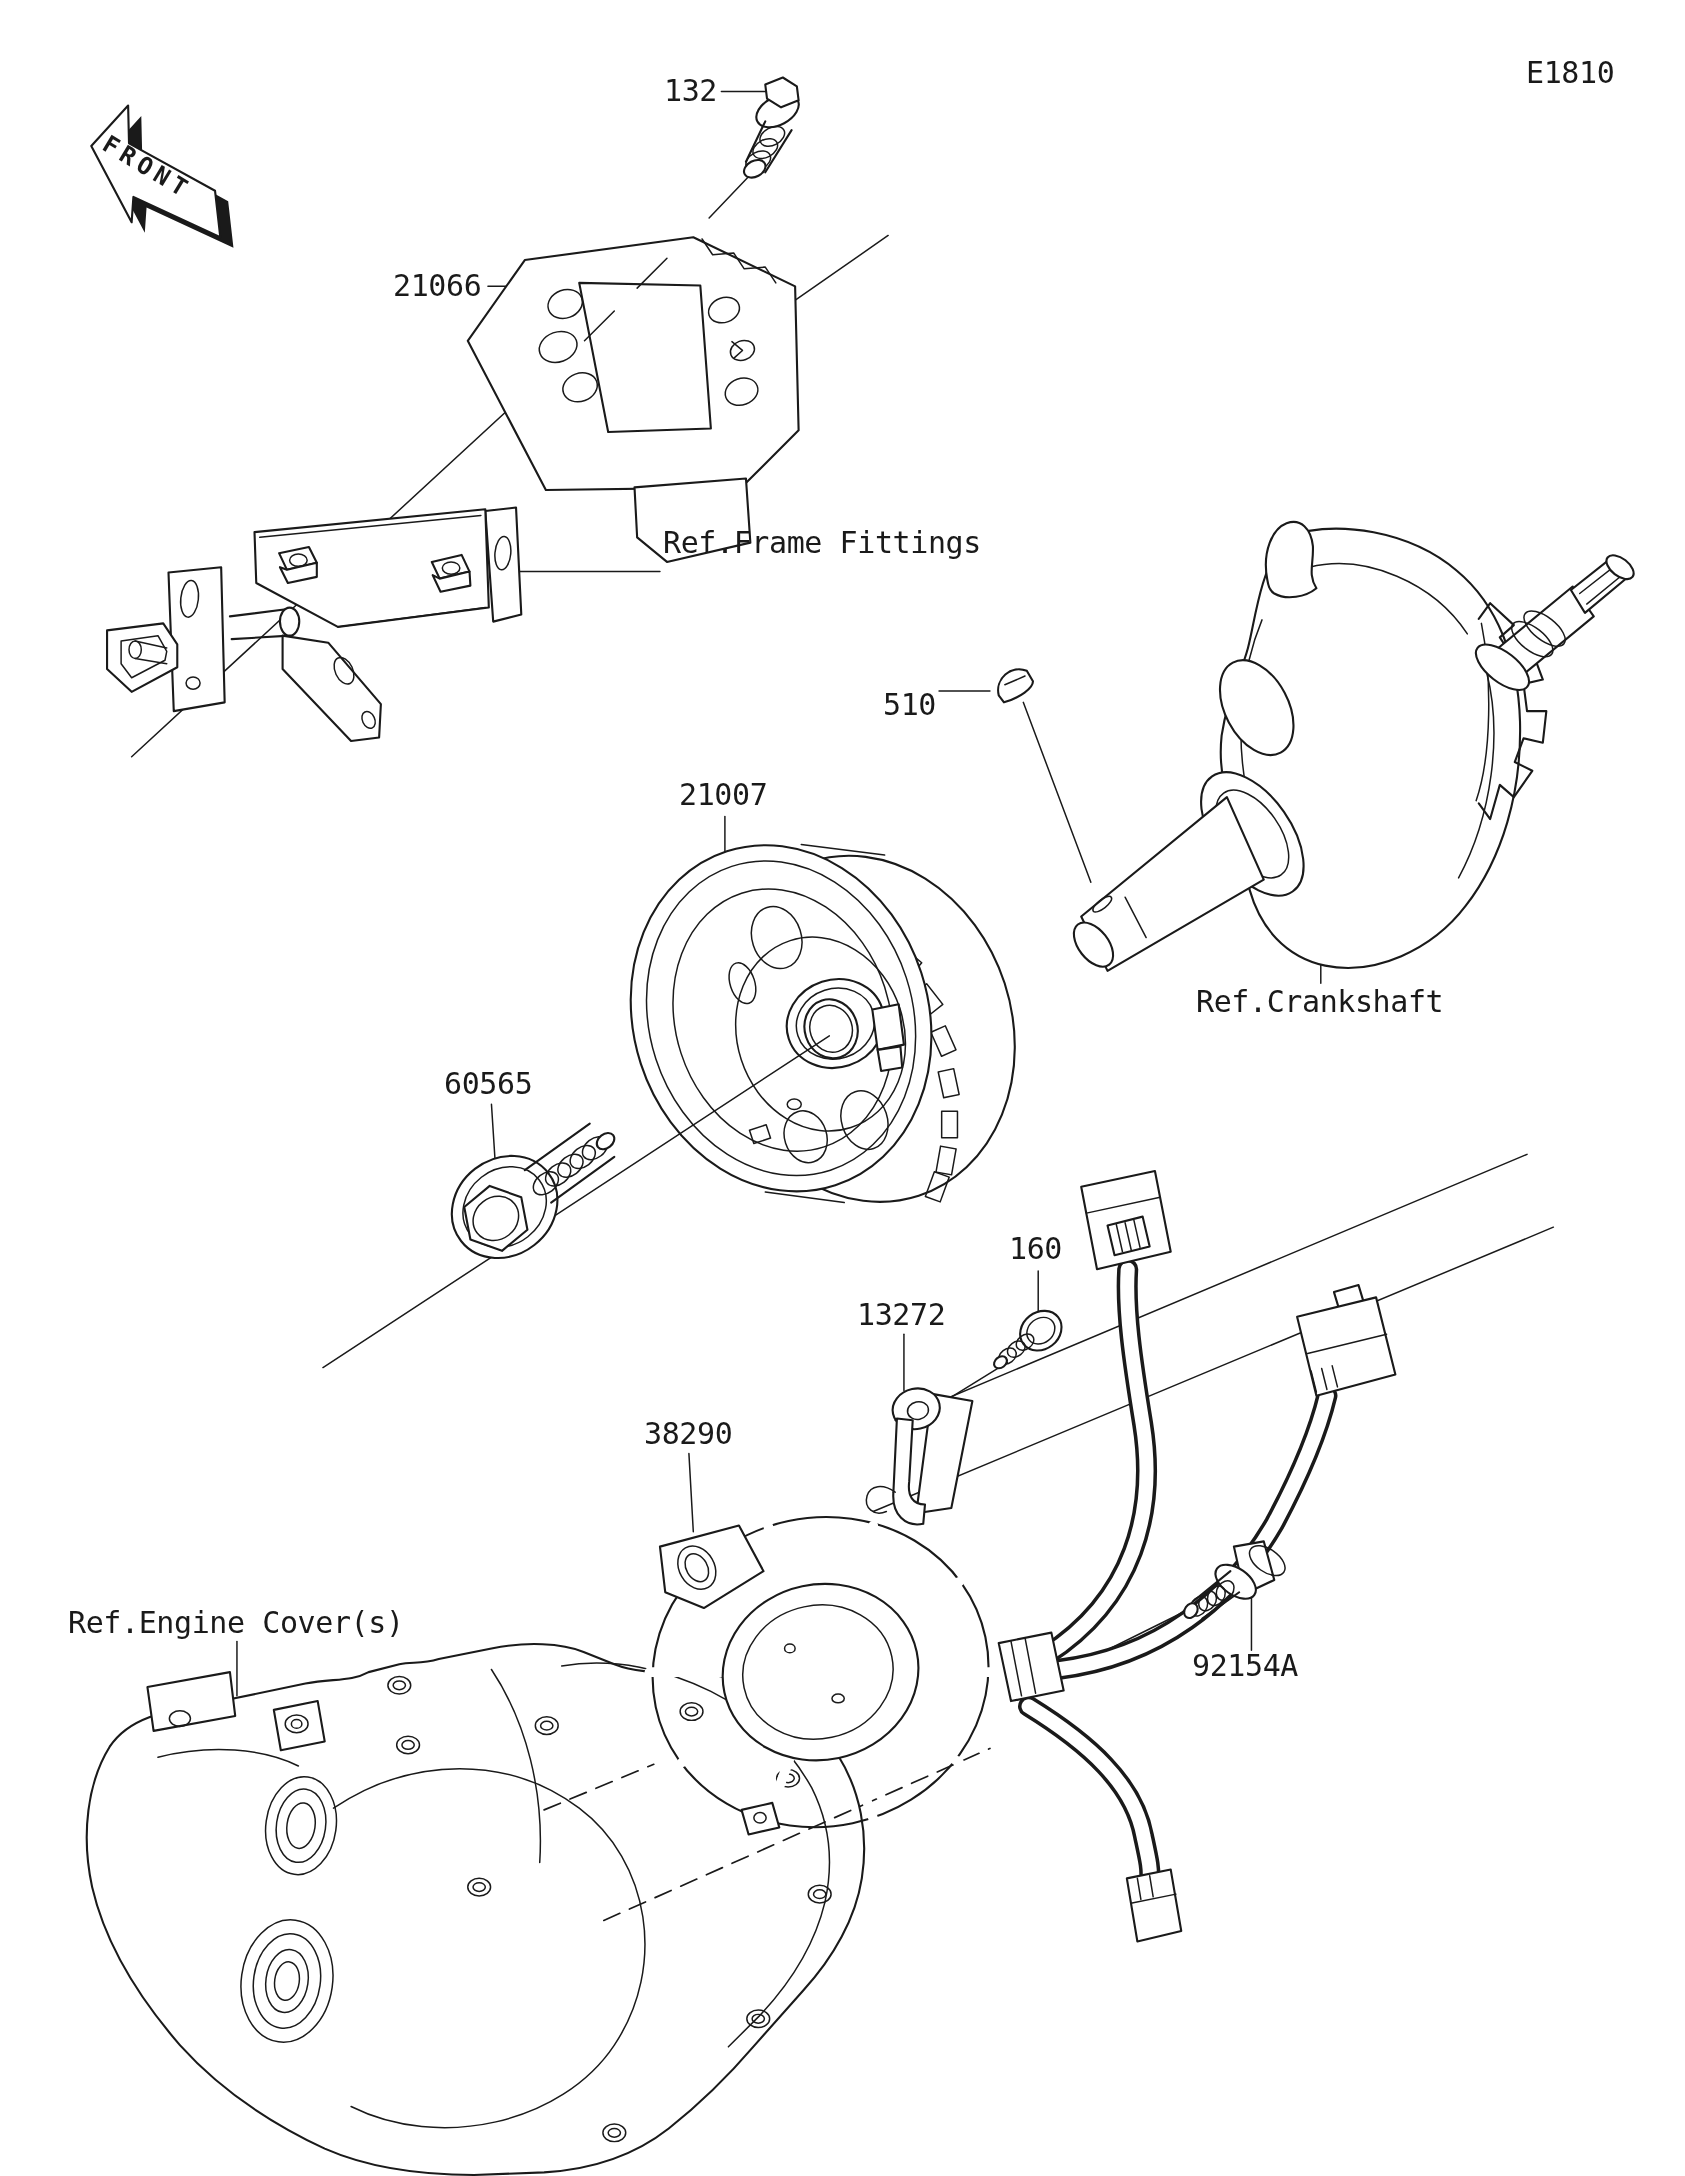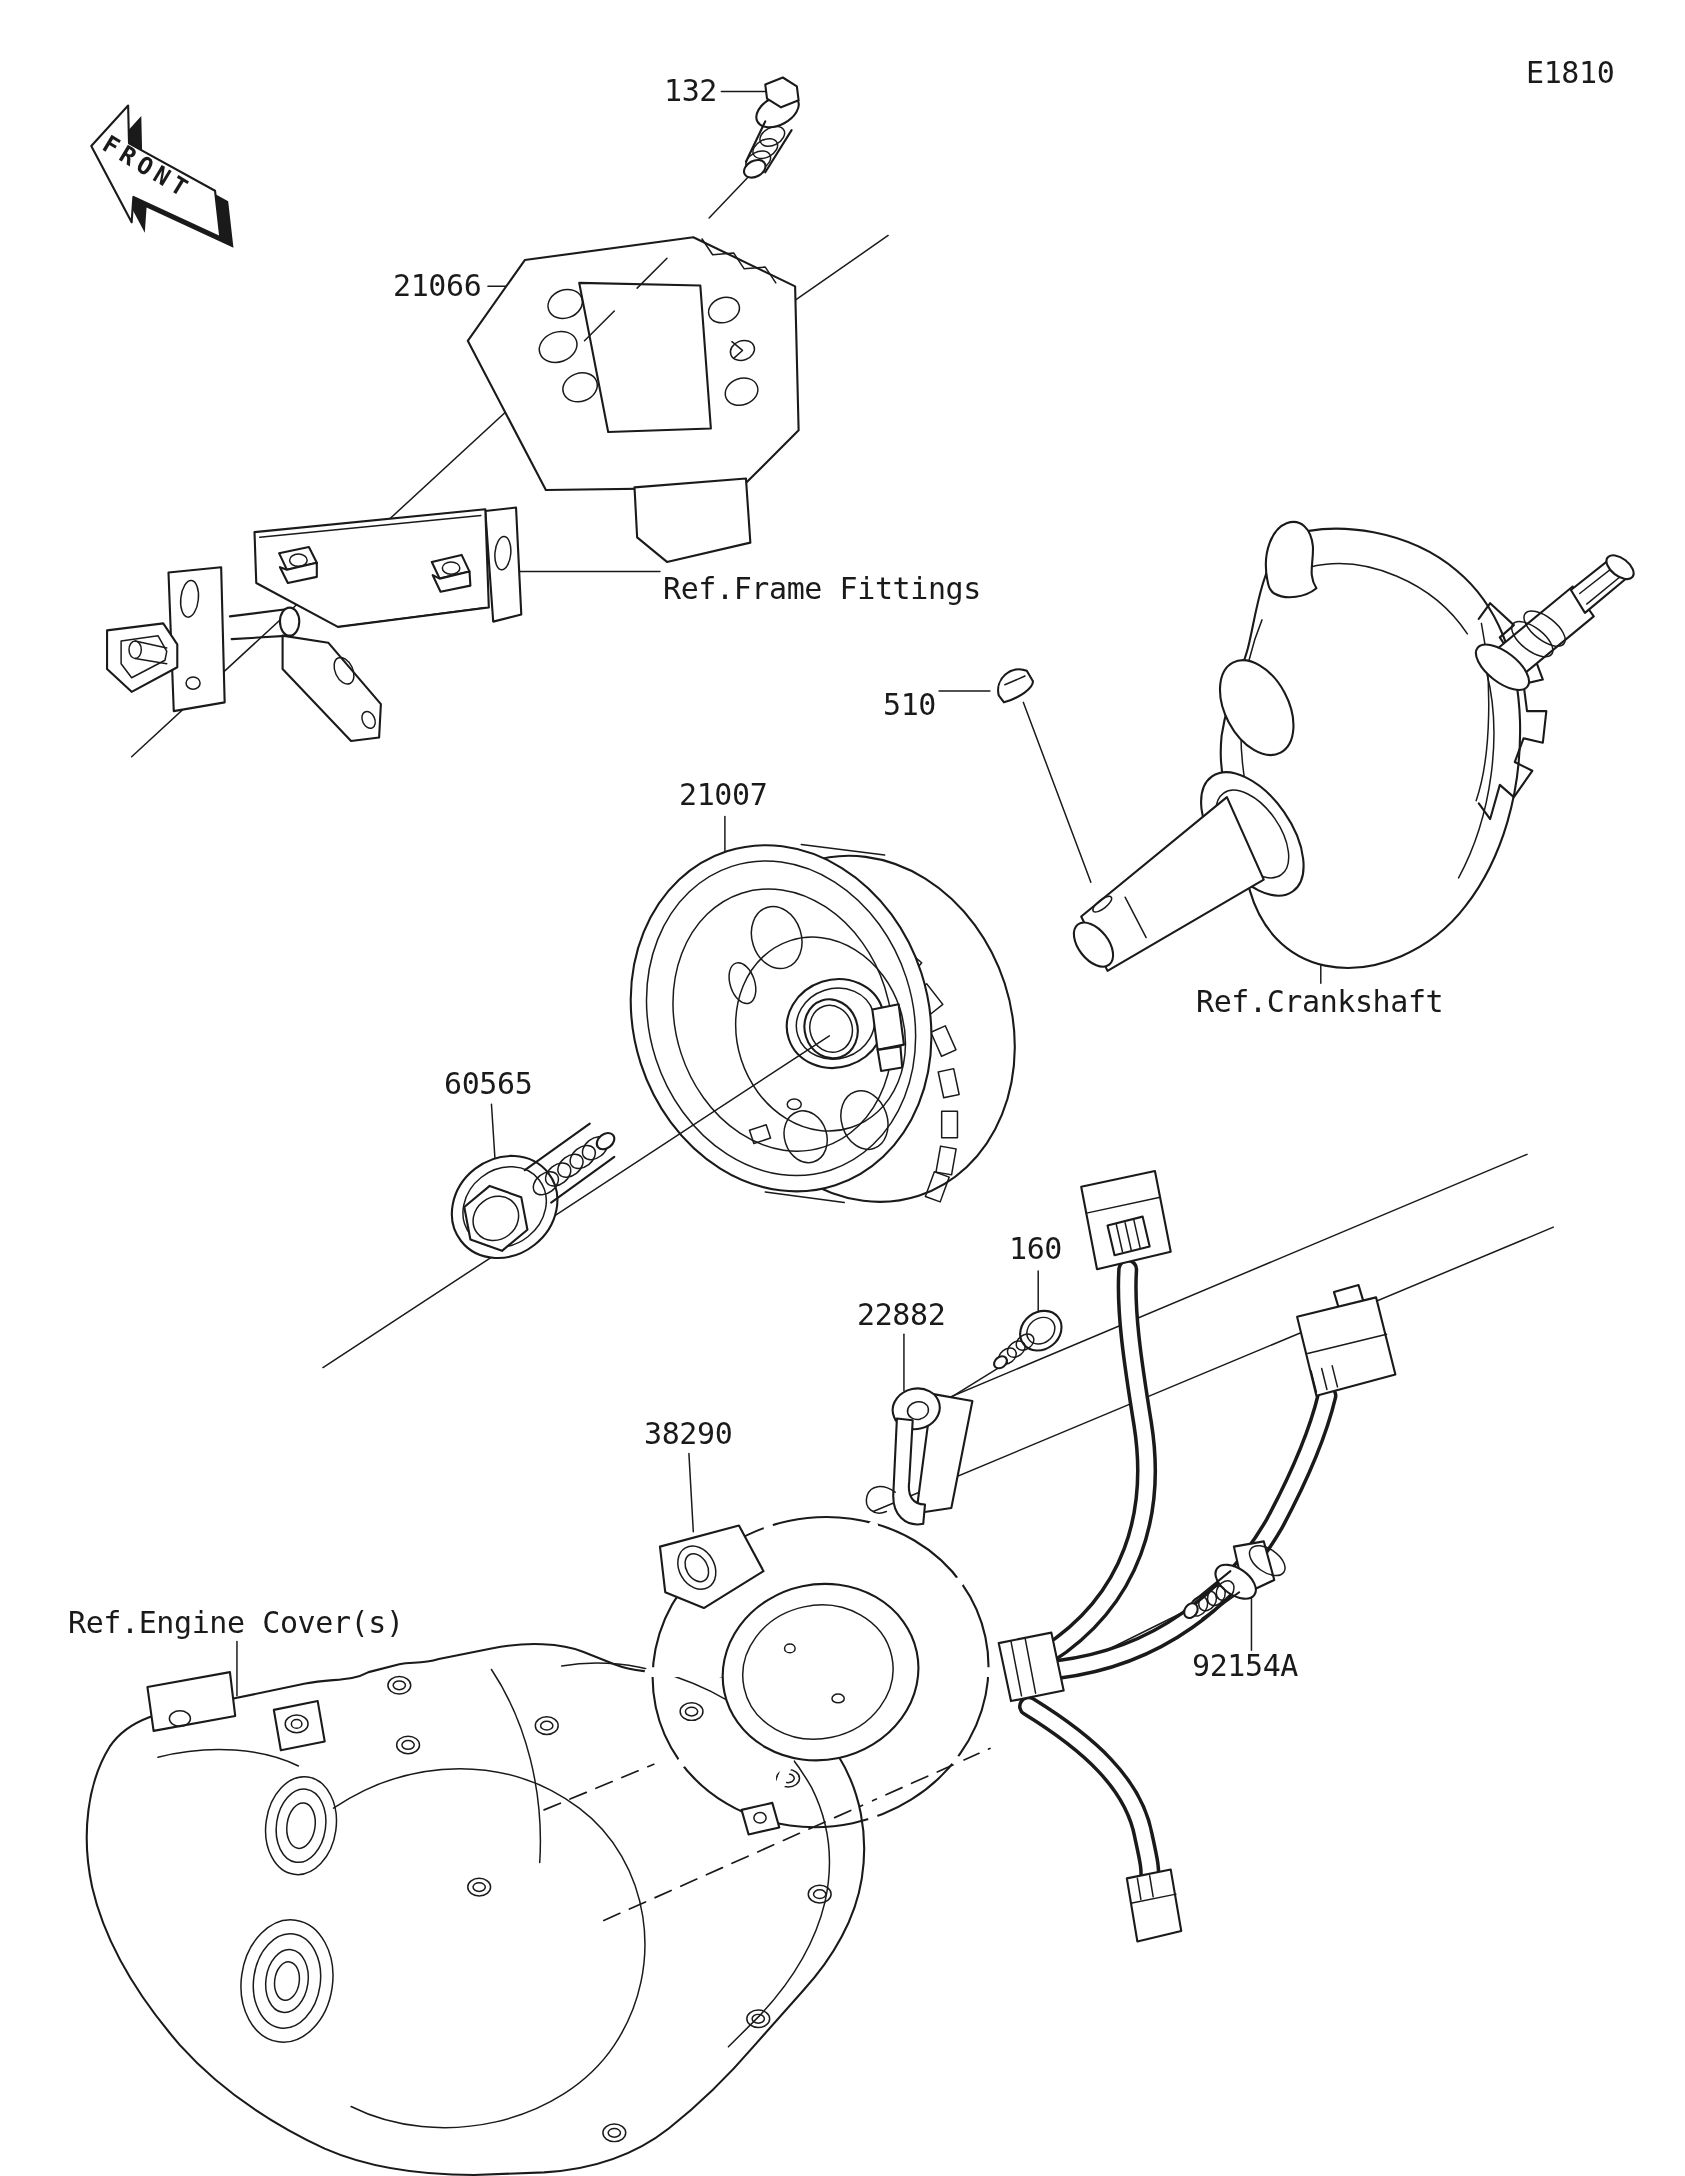--- a/index.html
+++ b/index.html
@@ -325,23 +325,23 @@
     <ellipse class="t" cx="1376" cy="1824" rx="12" ry="9" transform="rotate(-55 1376 1824)"></ellipse>
     <ellipse class="t" cx="1366" cy="1830" rx="12" ry="9" transform="rotate(-55 1366 1830)"></ellipse>
     <ellipse class="w" cx="1357" cy="1835" rx="9" ry="7" transform="rotate(-55 1357 1835)"></ellipse>
   </g>
 </svg>
 
 <div class="lbl" style="left:1526px;top:56px">E1810</div>
 <div id="front-label">FRONT</div>
 <div class="lbl" style="left:664px;top:74px">132</div>
 <div class="lbl" style="left:393px;top:269px">21066</div>
-<div class="lbl" style="left:663px;top:572px">Ref.Frame Fittings</div>
+<div class="lbl" style="left:663px;top:526px">Ref.Frame Fittings</div>
 <div class="lbl" style="left:883px;top:688px">510</div>
 <div class="lbl" style="left:679px;top:778px">21007</div>
 <div class="lbl" style="left:1196px;top:985px">Ref.Crankshaft</div>
 <div class="lbl" style="left:444px;top:1067px">60565</div>
 <div class="lbl" style="left:1009px;top:1232px">160</div>
-<div class="lbl" style="left:857px;top:1298px">22882</div>
+<div class="lbl" style="left:857px;top:1298px">13272</div>
 <div class="lbl" style="left:644px;top:1417px">38290</div>
 <div class="lbl" style="left:68px;top:1606px">Ref.Engine Cover(s)</div>
 <div class="lbl" style="left:1192px;top:1649px">92154A</div>
 
 
 </body></html>

